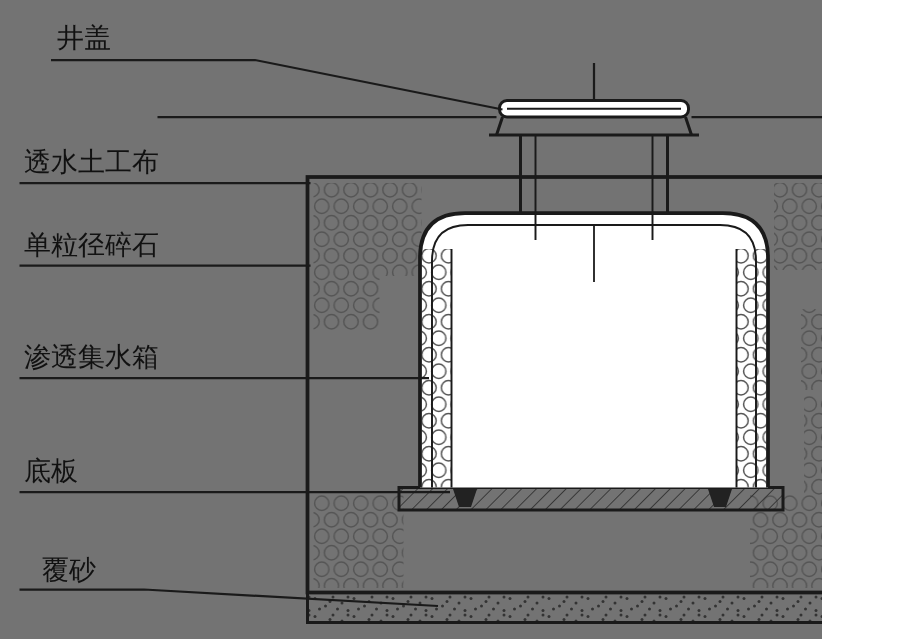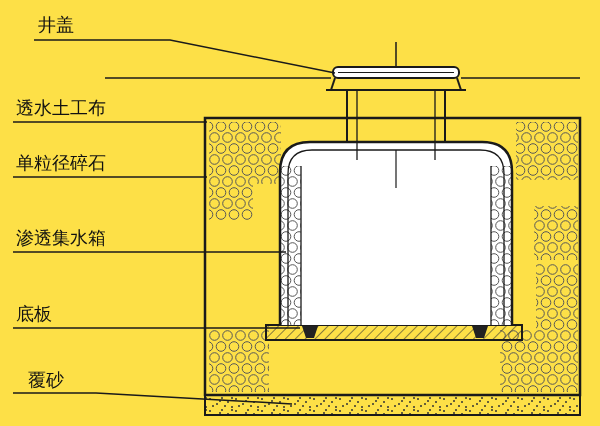--- a/index.html
+++ b/index.html
@@ -1,16 +1,16 @@
 <!DOCTYPE html>
 <html><head>
 <meta charset="utf-8">
 <style>
   html,body{margin:0;padding:0;background:#fff;}
-  .stage{position:relative;width:600px;height:426px;background:#fde047;overflow:hidden;
+  .stage{position:relative;width:548px;height:426px;background:#737373;overflow:hidden;
          font-family:"Liberation Sans","DejaVu Sans",sans-serif;}
   svg{display:block;}
   text{fill:#111;font-family:"Liberation Sans","DejaVu Sans",sans-serif;font-size:18px;}
 </style>
 </head>
 <body>
 
 <div class="stage">
 <svg width="600" height="426" viewBox="0 0 600 426">
   <defs>

